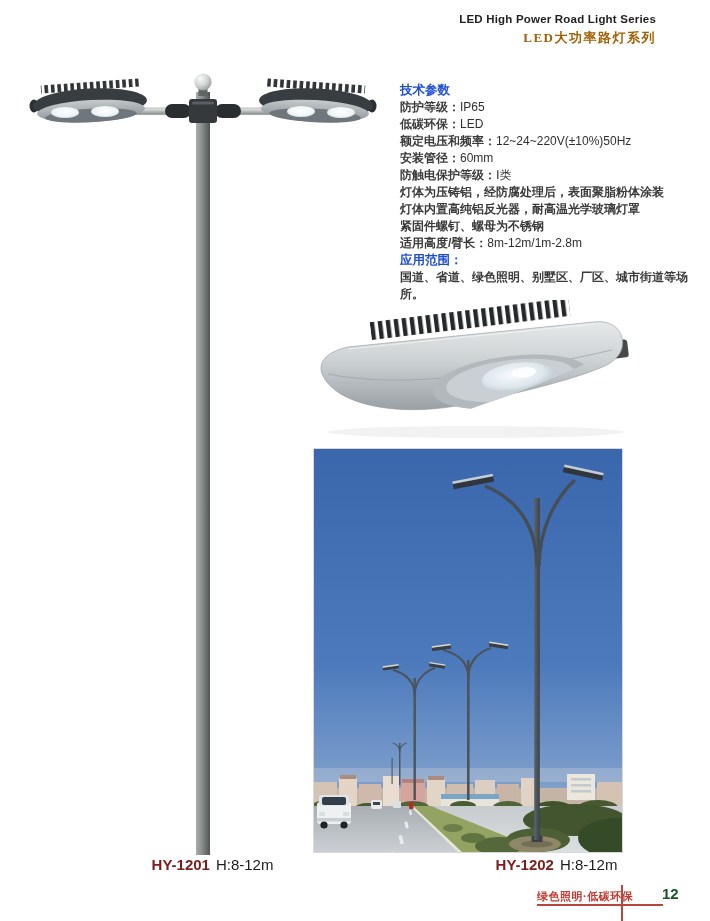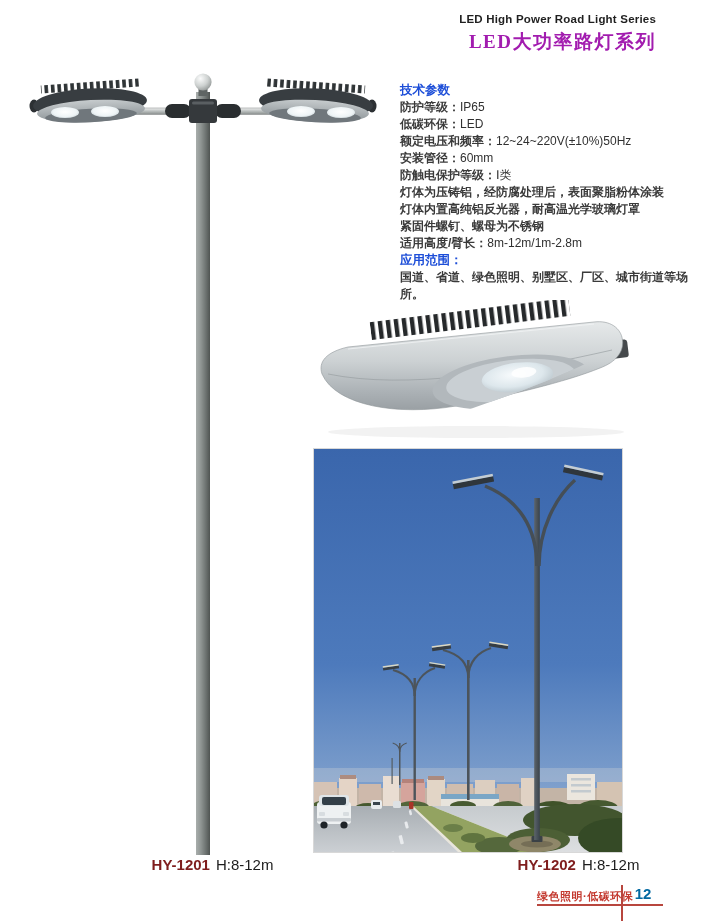--- a/index.html
+++ b/index.html
@@ -1,46 +1,46 @@
 <!DOCTYPE html>
 <html><head>
 <meta charset="utf-8">
 <style>
   html,body{margin:0;padding:0;background:#ffffff;}
   .page{position:relative;width:710px;height:921px;background:#ffffff;overflow:hidden;
         font-family:"Liberation Sans",sans-serif;}
   
   .hdr{position:absolute;right:54px;top:13px;text-align:right;}
   .t-en{font-size:11.5px;font-weight:600;color:#1f1f1f;letter-spacing:.2px;}
-  .t-zh{font-family:"Liberation Serif",serif;font-size:19px;font-weight:700;color:#a21caf;
+  .t-zh{font-family:"Liberation Serif",serif;font-size:13px;font-weight:700;color:#a16207;
         margin-top:4px;letter-spacing:1.5px;}
   
   .specs{position:absolute;left:400px;top:82px;width:302px;}
   .spec-h{color:#1d4ed8;font-size:12.5px;font-weight:700;line-height:17px;}
   .spec-line{font-size:12px;line-height:17px;color:#3a3a3a;}
   .spec-line .k{font-weight:700;margin-top:20px;}
   .spec-line .v{font-weight:400;color:#303030;}
   .app-text{font-size:12px;font-weight:700;line-height:17px;color:#3a3a3a;}
   
   .svg-abs{position:absolute;}
   #svg-pole{left:25px;top:68px;}
   #svg-head{left:306px;top:300px;}
   #svg-photo{left:313px;top:448px;}
   
   .plabel{position:absolute;top:856px;font-size:15px;white-space:nowrap;}
   #label1{left:120px;width:185px;text-align:center;}
-  #label2{left:486px;width:185px;text-align:center;}
+  #label2{left:464px;width:185px;text-align:center;}
   .model{color:#7f1d1d;font-weight:700;margin-right:6px;}
   .hrange{color:#1d1d1d;font-weight:400;}
   
   .slogan{position:absolute;left:537px;top:889px;color:#c43a30;font-size:11px;font-weight:700;
           letter-spacing:.5px;}
   .vline{position:absolute;left:621px;top:885px;width:2px;height:36px;background:#b8463e;}
-  .pnum{position:absolute;left:628px;top:885px;width:30px;text-align:center;font-size:15px;
-        font-weight:700;color:#0369a1;}
+  .pnum{position:absolute;left:662px;top:885px;width:30px;font-size:15px;
+        font-weight:700;color:#14532d;}
   .hline{position:absolute;left:537px;top:904px;width:126px;height:2px;background:#b8463e;}
 </style>
 </head>
 <body>
 
 <div class="page">
 
   <div class="hdr">
     <div class="t-en">LED High Power Road Light Series</div>
     <div class="t-zh">LED大功率路灯系列</div>

